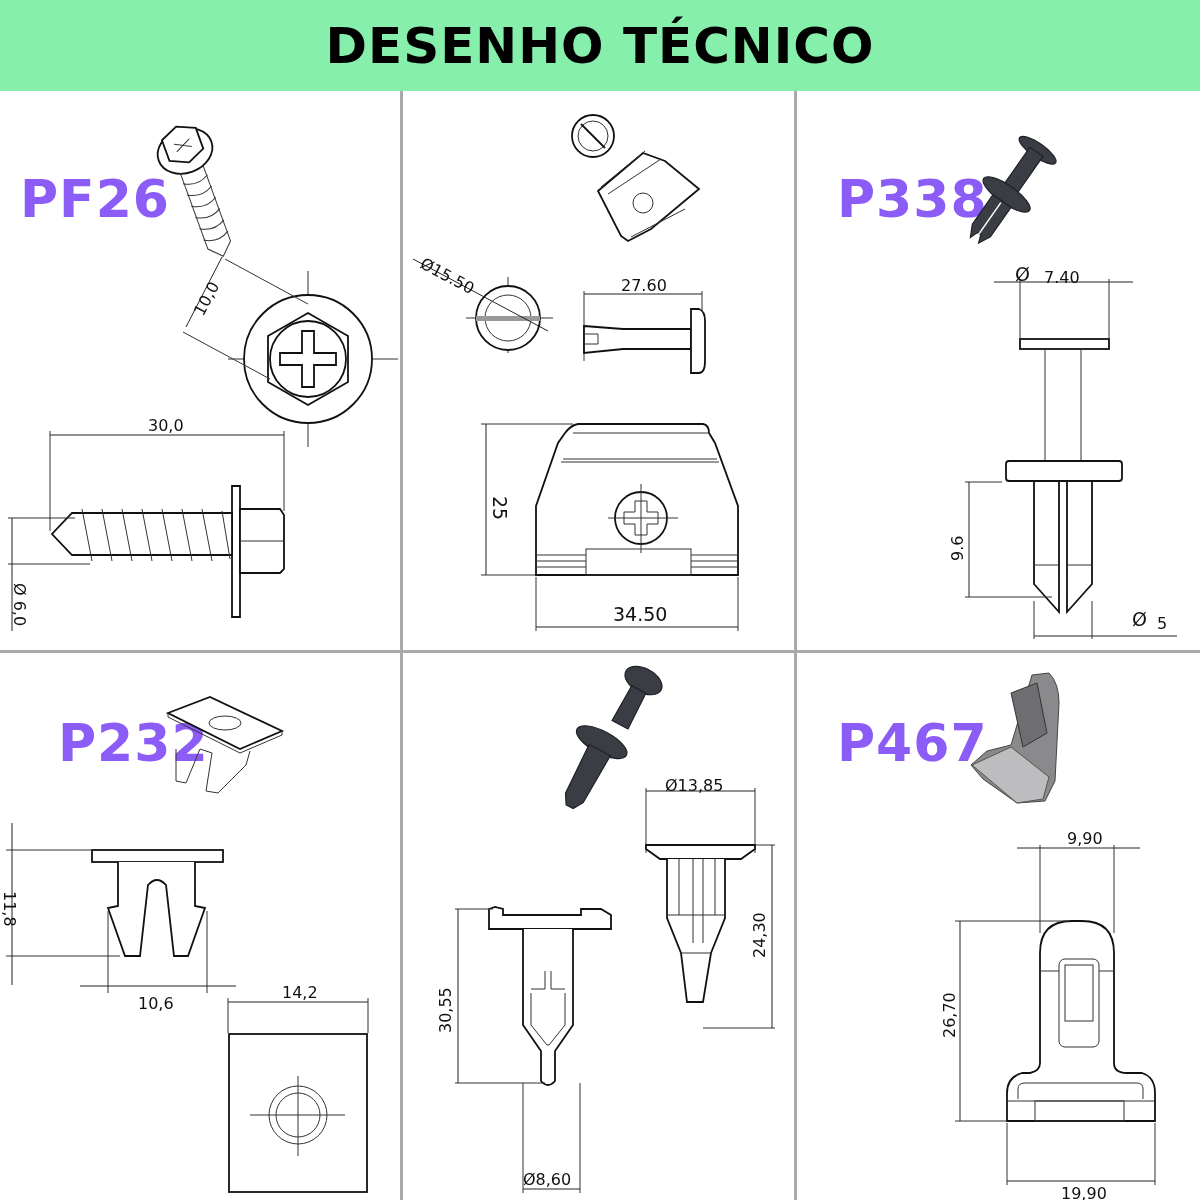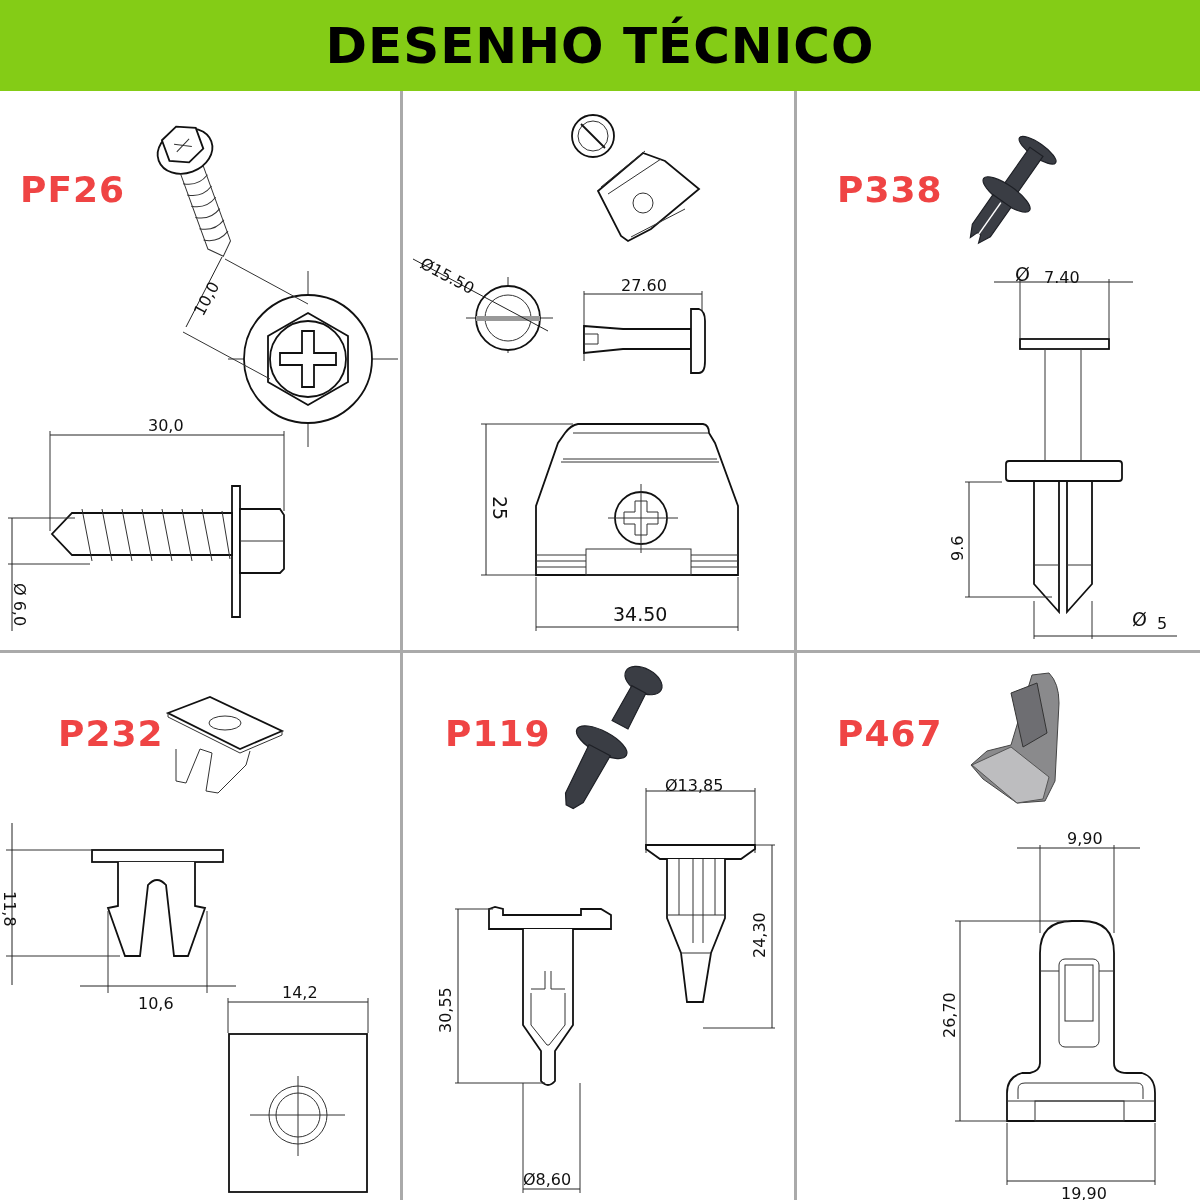--- a/index.html
+++ b/index.html
@@ -1,31 +1,31 @@
 <!DOCTYPE html>
 <html><head>
 <meta charset="utf-8">
 <style>
   * { box-sizing: border-box; margin: 0; padding: 0; }
   html, body { width: 1200px; height: 1200px; background: #ffffff; overflow: hidden; }
   body { position: relative; font-family: "DejaVu Sans", sans-serif; }
   .header {
     position: absolute; left: 0; top: 0; width: 1200px; height: 91px;
-    background: #84cc16; display: flex; align-items: center; justify-content: center;
+    background: #86efac; display: flex; align-items: center; justify-content: center;
   }
   .header h1 {
     font-family: "DejaVu Sans", sans-serif; font-weight: 900; font-size: 50px;
     letter-spacing: 1px; color: #000; transform: scaleX(1.0);
   }
   .vline { position: absolute; width: 3px; background: #aaaaaa; }
   .hline { position: absolute; height: 3px; background: #aaaaaa; }
   .panel { position: absolute; }
   .code {
     position: absolute; font-family: "DejaVu Sans", sans-serif; font-weight: bold;
-    font-size: 36px; color: #ef4444; letter-spacing: 1px;
+    font-size: 52px; color: #8b5cf6; letter-spacing: 1px;
   }
   svg { position: absolute; left: 0; top: 0; overflow: visible; }
   .dim { font-family: "DejaVu Sans", sans-serif; font-size: 16px; fill: #111; }
   .dimlg { font-family: "DejaVu Sans", sans-serif; font-size: 19px; fill: #111; }
   .ln { stroke: #222; stroke-width: 1; fill: none; }
   .part { stroke: #111; stroke-width: 1.8; fill: #fff; }
   .thin { stroke: #333; stroke-width: 1; fill: none; }
   .dark { fill: #3a3d44; stroke: #1e2026; stroke-width: 1.2; }
   .grey { fill: #8a8a8c; stroke: #444; stroke-width: 1; }
 </style>
@@ -225,21 +225,20 @@
       <rect x="229" y="381" width="138" height="158" class="part"></rect>
       <circle cx="298" cy="462" r="29" class="thin" stroke-width="1.4"></circle>
       <circle cx="298" cy="462" r="22" class="thin" stroke-width="1.4"></circle>
       <line x1="298" y1="423" x2="298" y2="503" class="thin"></line>
       <line x1="250" y1="462" x2="345" y2="462" class="thin"></line>
     </g>
   </svg>
 </div>
 
 <div class="panel" style="left:403px; top:653px; width:391px; height:547px;">
-  <div class="code" style="left:42px; top:60px;">P119</div>
   <svg width="391" height="547">
     <g transform="translate(202,100) rotate(28)">
       <ellipse cx="0" cy="-82" rx="20" ry="12" class="dark"></ellipse>
       <path d="M-8,-72 L-9,-32 L9,-32 L8,-72 Z" class="dark"></path>
       <ellipse cx="-8" cy="-8" rx="28" ry="11" class="dark"></ellipse>
       <path d="M-18,0 L-16,54 L-10,64 L-2,64 L4,54 L6,0 Z" class="dark"></path>
     </g>
     <g>
       <line x1="243" y1="138" x2="352" y2="138" class="ln"></line>
       <line x1="243" y1="135" x2="243" y2="200" class="thin"></line>

